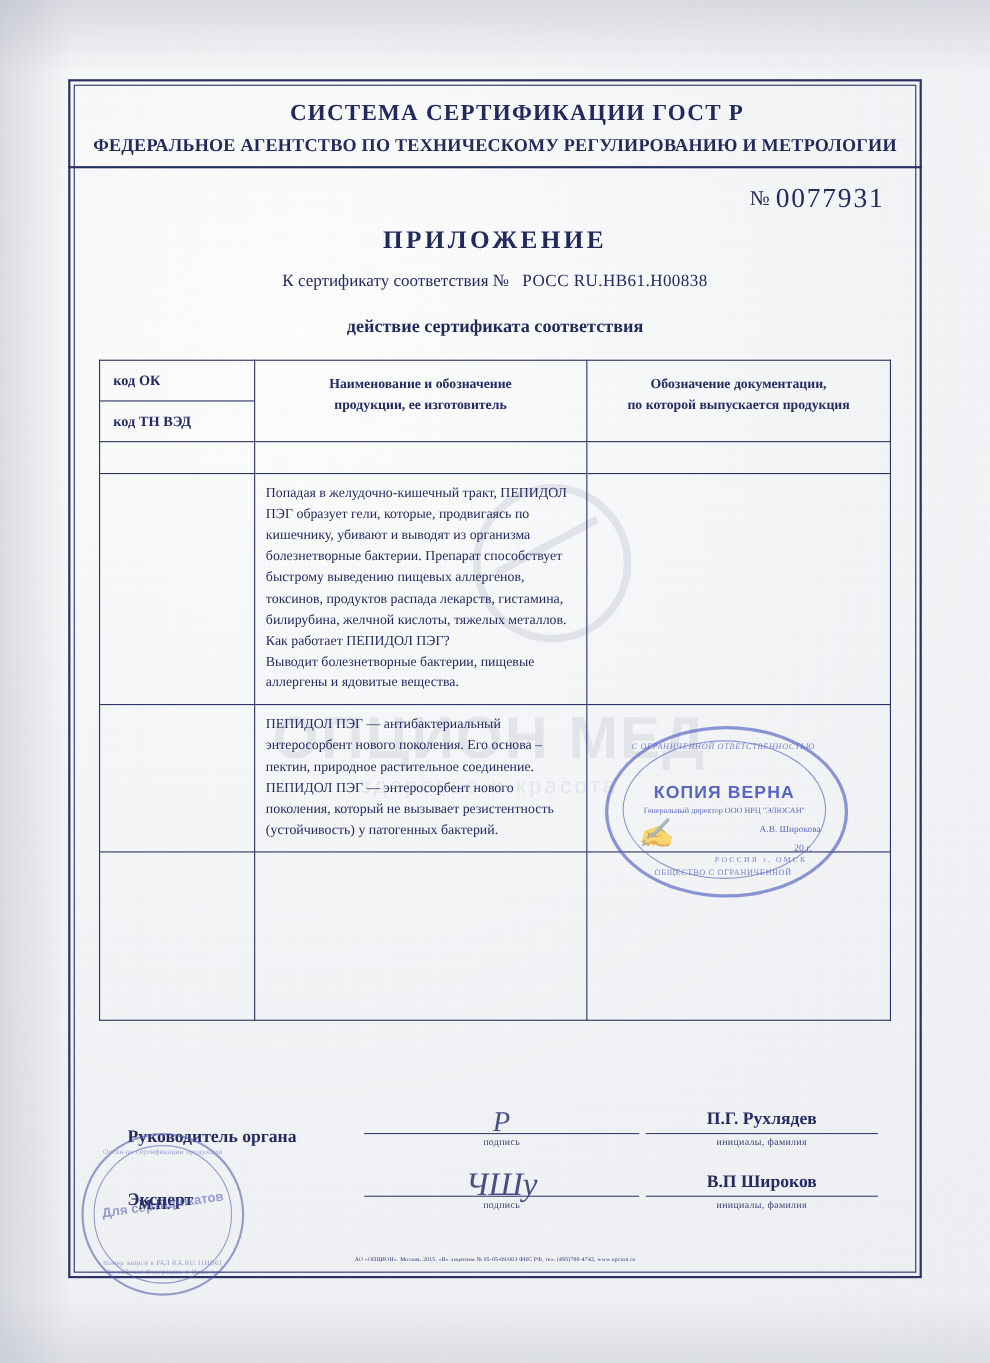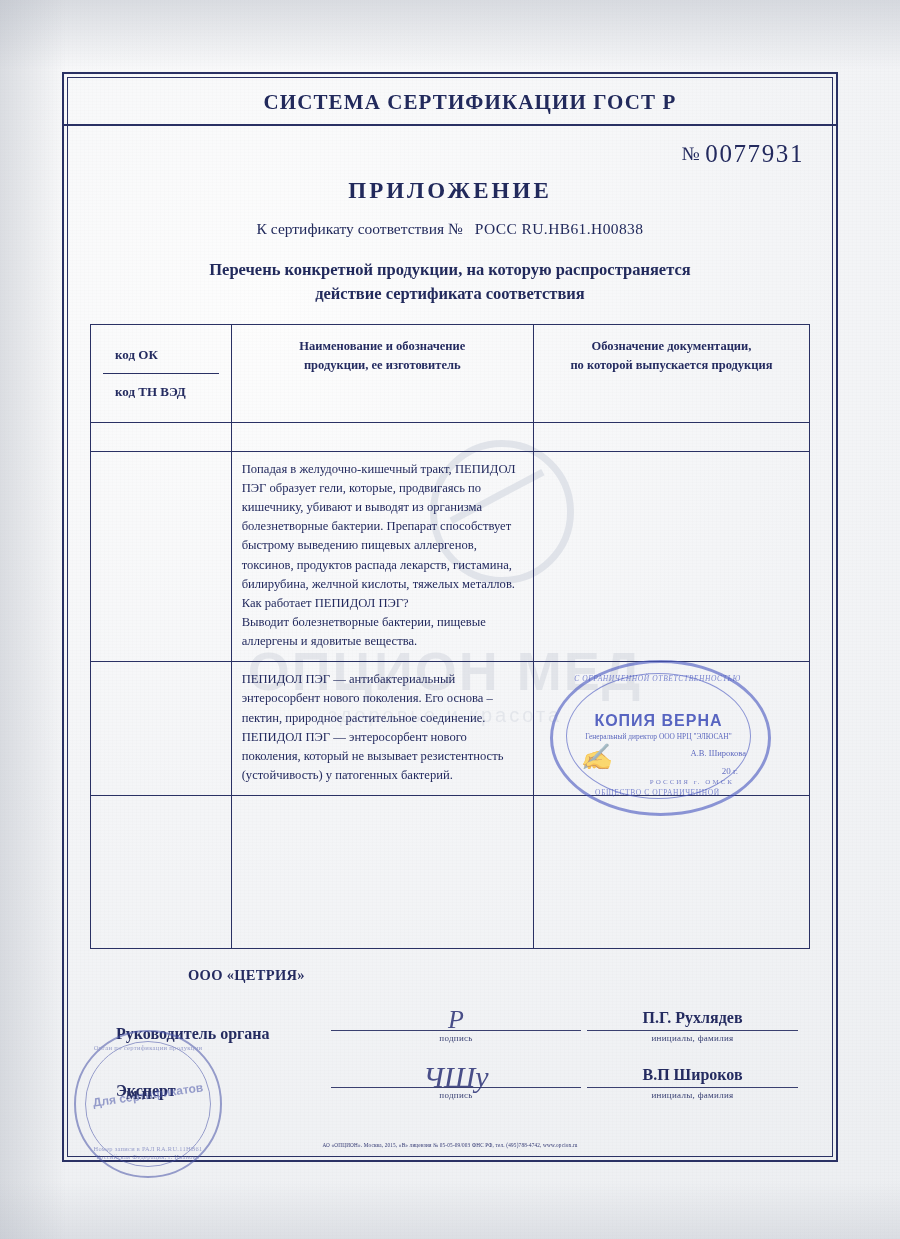--- a/index.html
+++ b/index.html
@@ -511,49 +511,49 @@
 <div class="watermark">
   <div class="wm-main">ОПЦИОН МЕД</div>
   <div class="wm-sub">здоровье и красота</div>
 </div>
 <div class="wm-circle"></div>
 
 <div class="content">
 
   <div class="head-block">
     <div class="head-title">СИСТЕМА СЕРТИФИКАЦИИ ГОСТ Р</div>
+    <div class="head-sub">ФЕДЕРАЛЬНОЕ АГЕНТСТВО ПО ТЕХНИЧЕСКОМУ РЕГУЛИРОВАНИЮ И МЕТРОЛОГИИ</div>
     <div class="head-rule"></div>
   </div>
 
   <div class="number-row">
     <div class="doc-number">
       <span class="sym">№</span><span>0077931</span>
     </div>
   </div>
 
   <div class="prilozhenie">ПРИЛОЖЕНИЕ</div>
 
   <div class="cert-line">
     <span>К сертификату соответствия №</span><span class="cert-no">РОСС RU.НВ61.Н00838</span>
   </div>
 
   <div class="perechen">
-    <div>Перечень конкретной продукции,  на которую распространяется</div>
     <div>действие сертификата соответствия</div>
   </div>
 
   <table class="tbl">
     <colgroup>
       <col class="col-a">
         <col class="col-b">
         <col class="col-c">
     </colgroup>
     <tbody>
       <tr>
-        <td style="padding:12px">
+        <td style="padding:0">
           <div class="hdr-left-top">код ОК</div>
           <div class="hdr-left-bottom">код ТН ВЭД</div>
         </td>
         <td class="hdr-cell">
           <div>Наименование и обозначение</div>
           <div>продукции, ее изготовитель</div>
         </td>
         <td class="hdr-cell">
           <div>Обозначение документации,</div>
           <div>по которой выпускается продукция</div>
@@ -579,21 +579,20 @@
       </tr>
       <tr class="tall-blank">
         <td></td>
         <td></td>
         <td></td>
       </tr>
     </tbody>
   </table>
 
   <div class="sign-area">
-    <div class="org-line">ООО «ЦЕТРИЯ»</div>
 
     <div class="sign-row">
       <div class="sign-role">Руководитель органа</div>
       <div class="sign-mid">
         <div class="sign-underline">
           <span class="scribble">P</span>
         </div>
         <div class="sign-caption">подпись</div>
       </div>
       <div class="sign-right">

